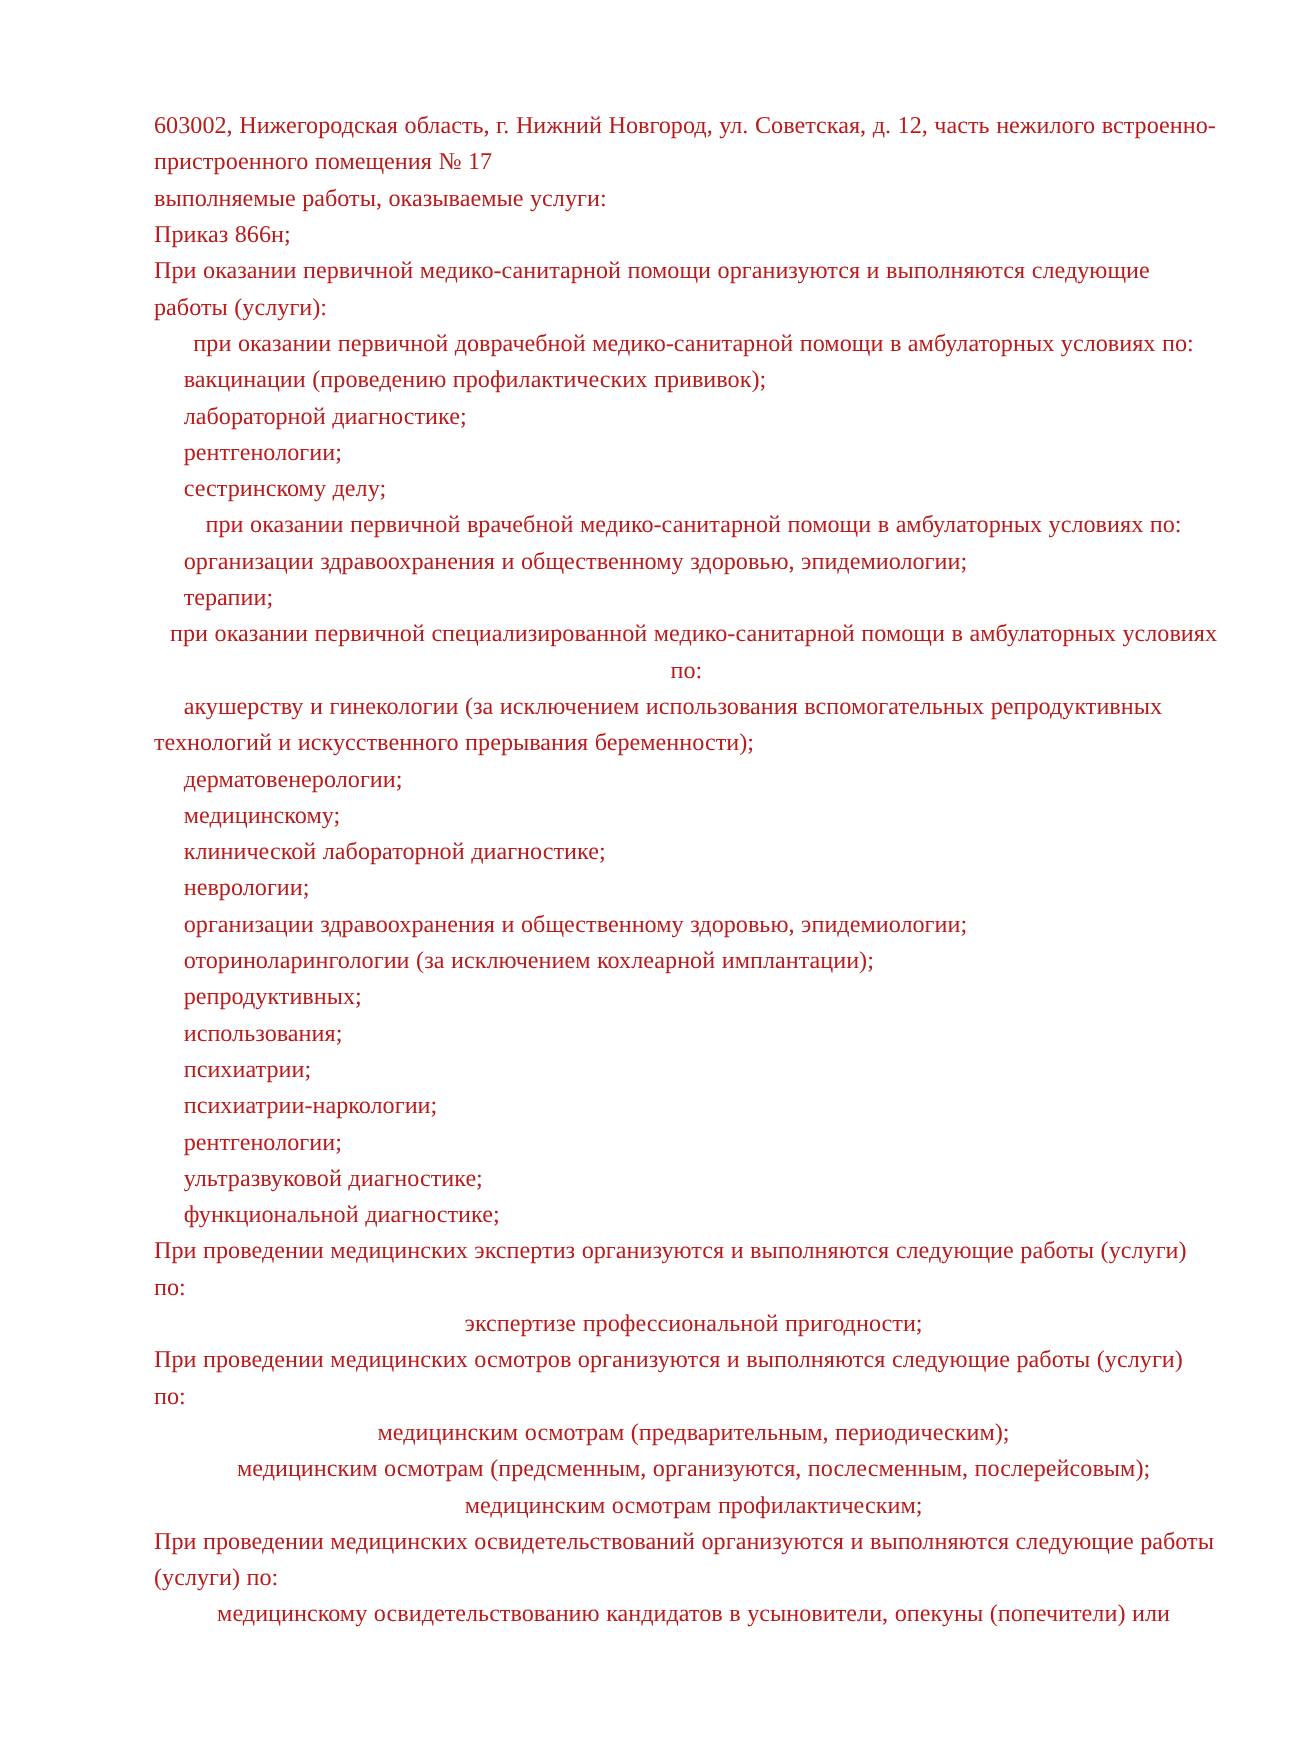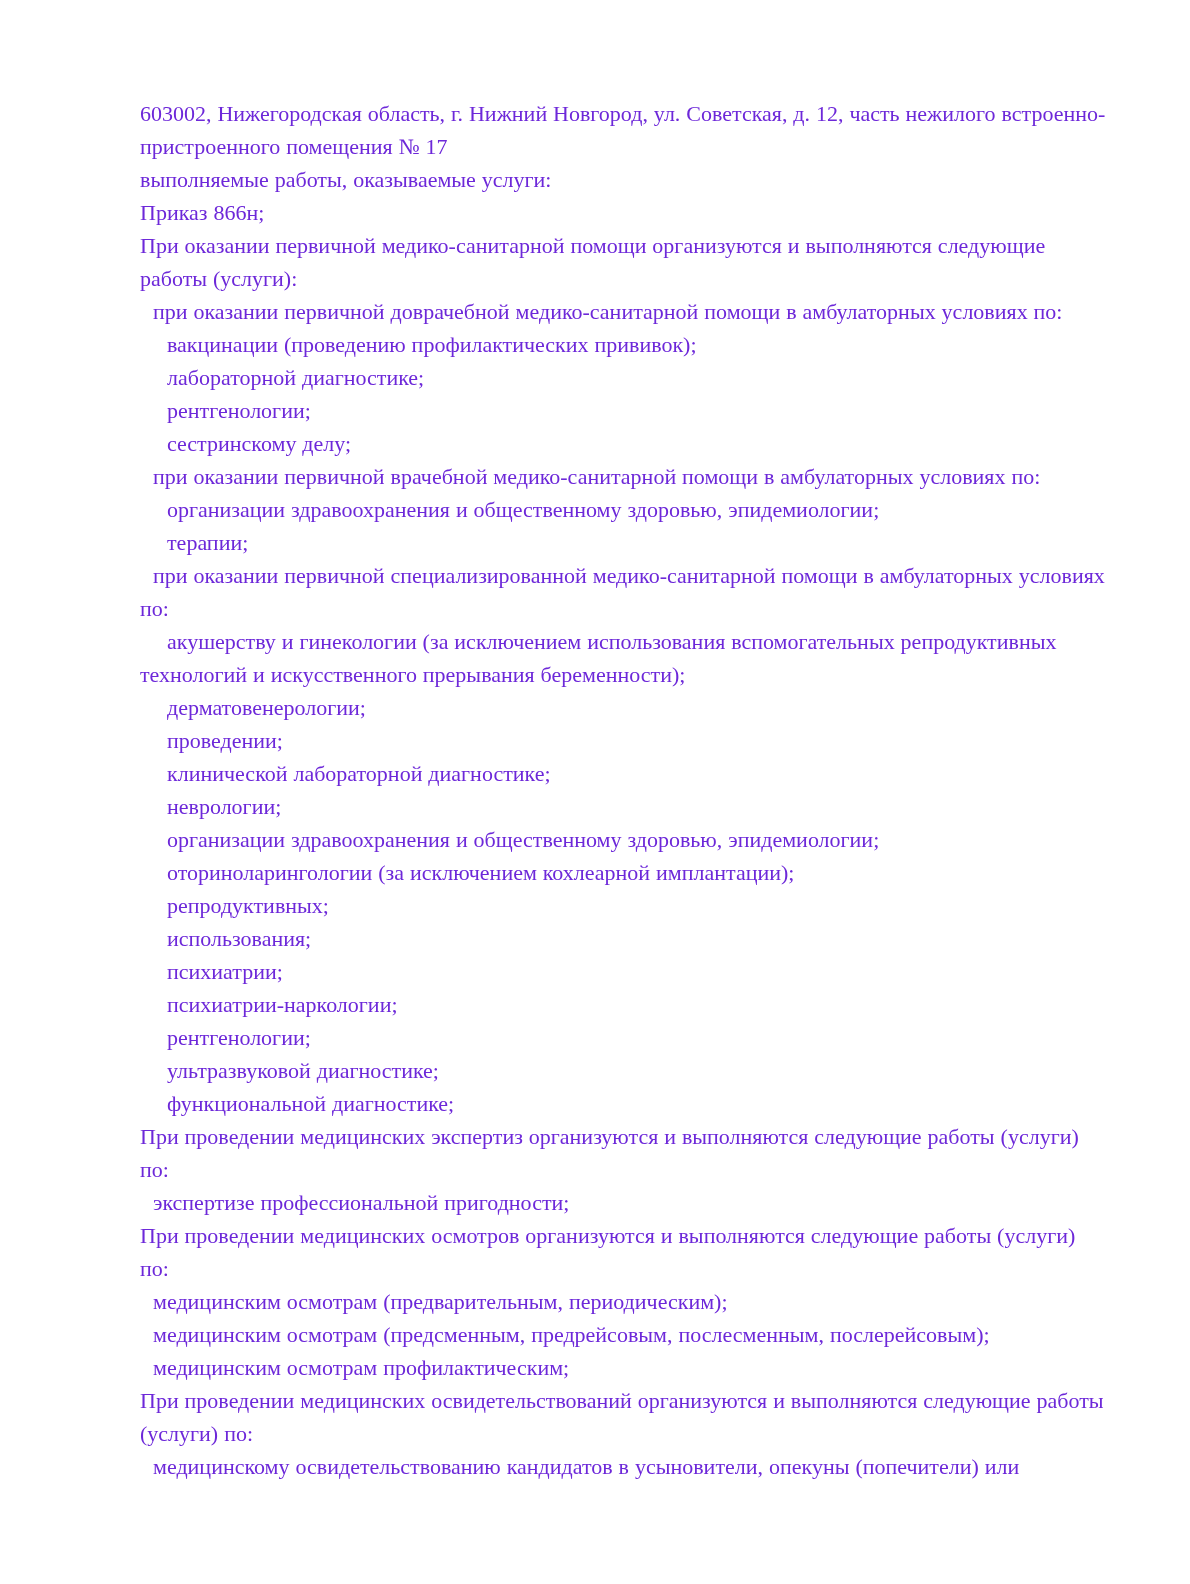--- a/index.html
+++ b/index.html
@@ -25,57 +25,57 @@
     line-height: 33px;
     color: #000000;
     text-rendering: optimizeLegibility;
   }
   .para {
     margin: 0;
     padding: 0;
     text-indent: 0;
     word-spacing: 0.02em;
   }
-  .para.indent-1 { text-indent: 13px; }
+  .para.indent-1 { text-indent: 13px; text-align: center; }
   .para.indent-2 { text-indent: 27px; }
 </style>
 </head>
 <body>
 
 <div class="page">
-  <div class="doc-body" id="doc-body" style="color: #6d28d9;">
+  <div class="doc-body" id="doc-body" style="color: #b91c1c;">
       <p class="para indent-0">603002, Нижегородская область, г. Нижний Новгород, ул. Советская, д. 12, часть нежилого встроенно-пристроенного помещения № 17</p>
       <p class="para indent-0">выполняемые работы, оказываемые услуги:</p>
       <p class="para indent-0">Приказ 866н;</p>
       <p class="para indent-0">При оказании первичной медико-санитарной помощи организуются и выполняются следующие работы (услуги):</p>
       <p class="para indent-1">при оказании первичной доврачебной медико-санитарной помощи в амбулаторных условиях по:</p>
       <p class="para indent-2">вакцинации (проведению профилактических прививок);</p>
       <p class="para indent-2">лабораторной диагностике;</p>
       <p class="para indent-2">рентгенологии;</p>
       <p class="para indent-2">сестринскому делу;</p>
       <p class="para indent-1">при оказании первичной врачебной медико-санитарной помощи в амбулаторных условиях по:</p>
       <p class="para indent-2">организации здравоохранения и общественному здоровью, эпидемиологии;</p>
       <p class="para indent-2">терапии;</p>
       <p class="para indent-1">при оказании первичной специализированной медико-санитарной помощи в амбулаторных условиях по:</p>
       <p class="para indent-2">акушерству и гинекологии (за исключением использования вспомогательных репродуктивных технологий и искусственного прерывания беременности);</p>
       <p class="para indent-2">дерматовенерологии;</p>
-      <p class="para indent-2">проведении;</p>
+      <p class="para indent-2">медицинскому;</p>
       <p class="para indent-2">клинической лабораторной диагностике;</p>
       <p class="para indent-2">неврологии;</p>
       <p class="para indent-2">организации здравоохранения и общественному здоровью, эпидемиологии;</p>
       <p class="para indent-2">оториноларингологии (за исключением кохлеарной имплантации);</p>
       <p class="para indent-2">репродуктивных;</p>
       <p class="para indent-2">использования;</p>
       <p class="para indent-2">психиатрии;</p>
       <p class="para indent-2">психиатрии-наркологии;</p>
       <p class="para indent-2">рентгенологии;</p>
       <p class="para indent-2">ультразвуковой диагностике;</p>
       <p class="para indent-2">функциональной диагностике;</p>
       <p class="para indent-0">При проведении медицинских экспертиз организуются и выполняются следующие работы (услуги) по:</p>
       <p class="para indent-1">экспертизе профессиональной пригодности;</p>
       <p class="para indent-0">При проведении медицинских осмотров организуются и выполняются следующие работы (услуги) по:</p>
       <p class="para indent-1">медицинским осмотрам (предварительным, периодическим);</p>
-      <p class="para indent-1">медицинским осмотрам (предсменным, предрейсовым, послесменным, послерейсовым);</p>
+      <p class="para indent-1">медицинским осмотрам (предсменным, организуются, послесменным, послерейсовым);</p>
       <p class="para indent-1">медицинским осмотрам профилактическим;</p>
       <p class="para indent-0">При проведении медицинских освидетельствований организуются и выполняются следующие работы (услуги) по:</p>
       <p class="para indent-1">медицинскому освидетельствованию кандидатов в усыновители, опекуны (попечители) или</p>
     </div>
 </div>
 
 </body></html>

